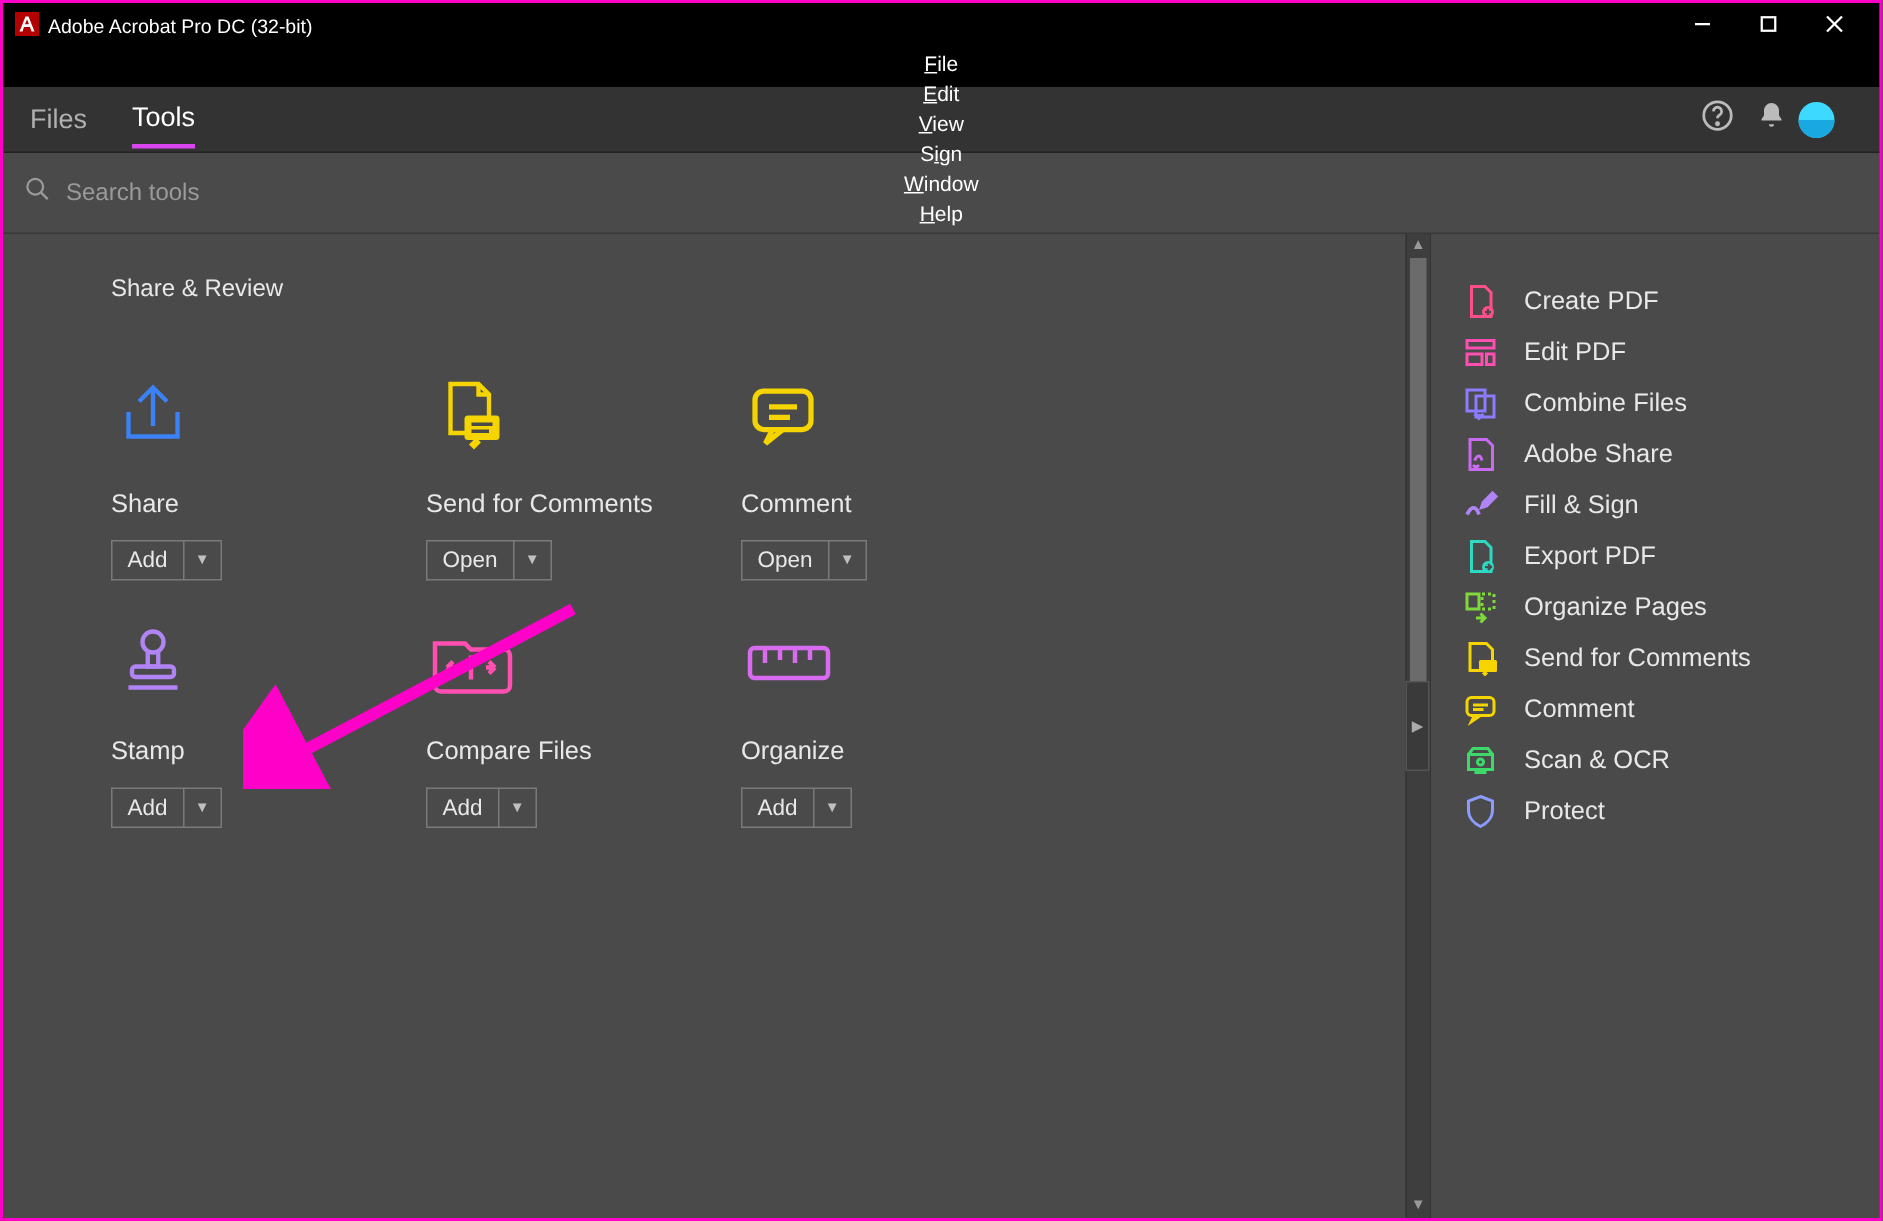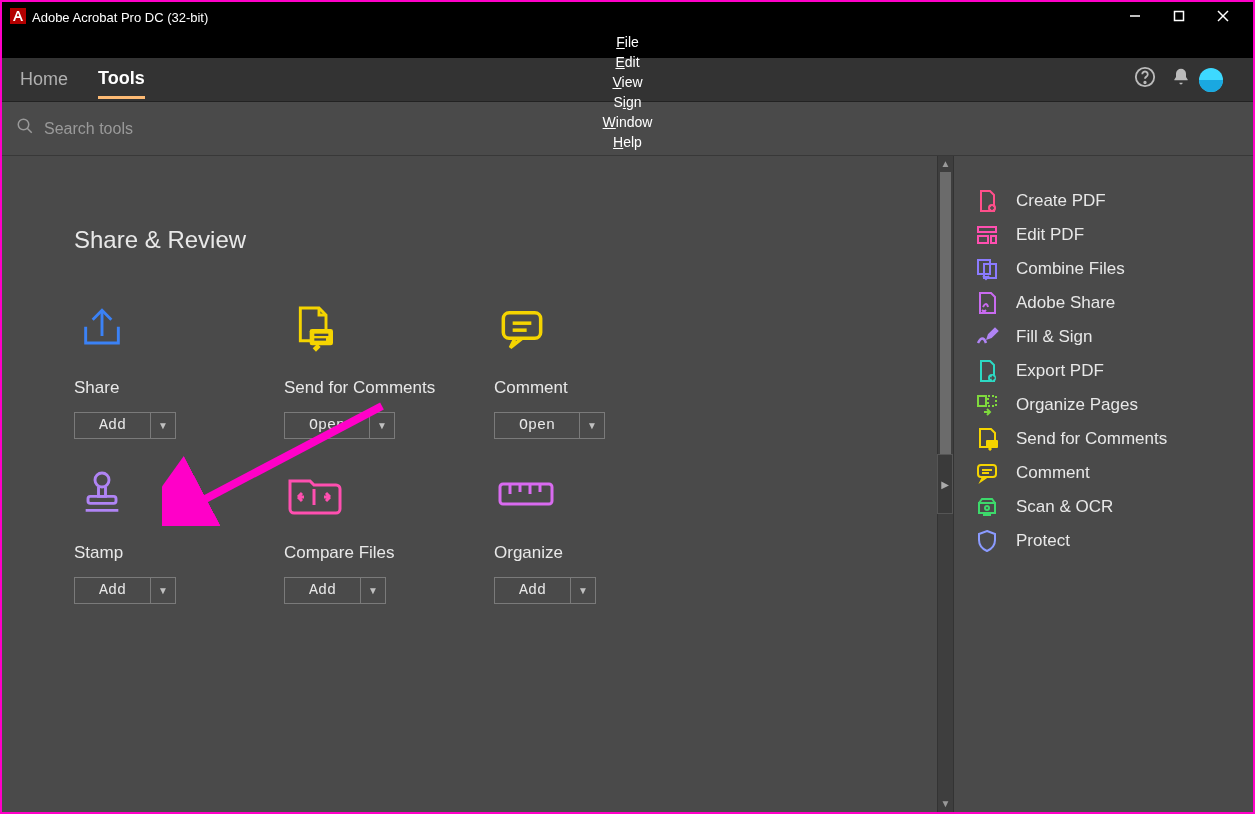--- a/index.html
+++ b/index.html
@@ -50,23 +50,22 @@
   }
   .tabbar .tab {
     font-size: 18px;
     color: #b0b0b0;
     padding: 8px 0;
     margin-right: 30px;
     cursor: pointer;
   }
   .tabbar .tab.active {
     color: #fff;
-    border-bottom: 3px solid #fdba74;
+    border-bottom: 3px solid #d946ef;
     padding-bottom: 7px;
-    font-weight: bold;
   }
   .tabbar .spacer { flex: 1; }
   .tabbar .right-icon { width: 36px; text-align: center; font-size: 18px; cursor: pointer; color: #ccc; }
   .avatar {
     width: 24px; height: 24px; border-radius: 50%;
     background: linear-gradient(135deg, #3dd9ff 50%, #3dd9ff 50%);
     position: relative; cursor: pointer;
   }
   .avatar::after {
     content: ""; position: absolute; bottom: 0; left: 0;
@@ -98,25 +97,24 @@
     height: calc(100% - 30px - 26px - 44px - 54px);
     position: relative;
   }
   .content {
     flex: 1;
     overflow: hidden;
     padding: 28px 60px 20px 72px;
     position: relative;
   }
   .section-title {
-    font-size: 24px;
+    font-size: 16px;
     font-weight: 400;
     color: #e8e8e8;
     margin-bottom: 40px;
-    margin-top: 42px;
   }
   .tool-grid {
     display: flex;
     flex-wrap: wrap;
     gap: 0;
     margin-bottom: 60px;
   }
   .tool-card {
     width: 210px;
     display: flex;
@@ -137,24 +135,23 @@
     text-align: center;
   }
   .tool-action {
     display: flex;
   }
   .tool-action .btn {
     border: 1px solid #7a7a7a;
     background: transparent;
     color: #e8e8e8;
     font-size: 15px;
-    padding: 4px 24px;
+    padding: 4px 10px;
     cursor: pointer;
     border-right: none;
-    font-family: Liberation Mono, monospace;
   }
   .tool-action .btn-caret {
     border: 1px solid #7a7a7a;
     background: transparent;
     color: #c0c0c0;
     width: 26px;
     font-size: 10px;
     cursor: pointer;
     display:flex; align-items:center; justify-content:center;
   }
@@ -244,21 +241,21 @@
 <div class="menubar">
   <span class="mitem"><span class="ul">F</span>ile</span>
   <span class="mitem"><span class="ul">E</span>dit</span>
   <span class="mitem"><span class="ul">V</span>iew</span>
   <span class="mitem">S<span class="ul">i</span>gn</span>
   <span class="mitem"><span class="ul">W</span>indow</span>
   <span class="mitem"><span class="ul">H</span>elp</span>
 </div>
 
 <div class="tabbar">
-  <div class="tab">Home</div>
+  <div class="tab">Files</div>
   <div class="tab active">Tools</div>
   <div class="spacer"></div>
   <div class="right-icon">
     <svg width="22" height="22" viewBox="0 0 24 24" fill="none" stroke="#bbb" stroke-width="2">
         <circle cx="12" cy="12" r="10"></circle>
         <path d="M9 9a3 3 0 1 1 4.5 2.6c-.9.6-1.5 1.2-1.5 2.4"></path>
         <circle cx="12" cy="18" r="0.8" fill="#bbb"></circle>
       </svg>
   </div>
   <div class="right-icon">

